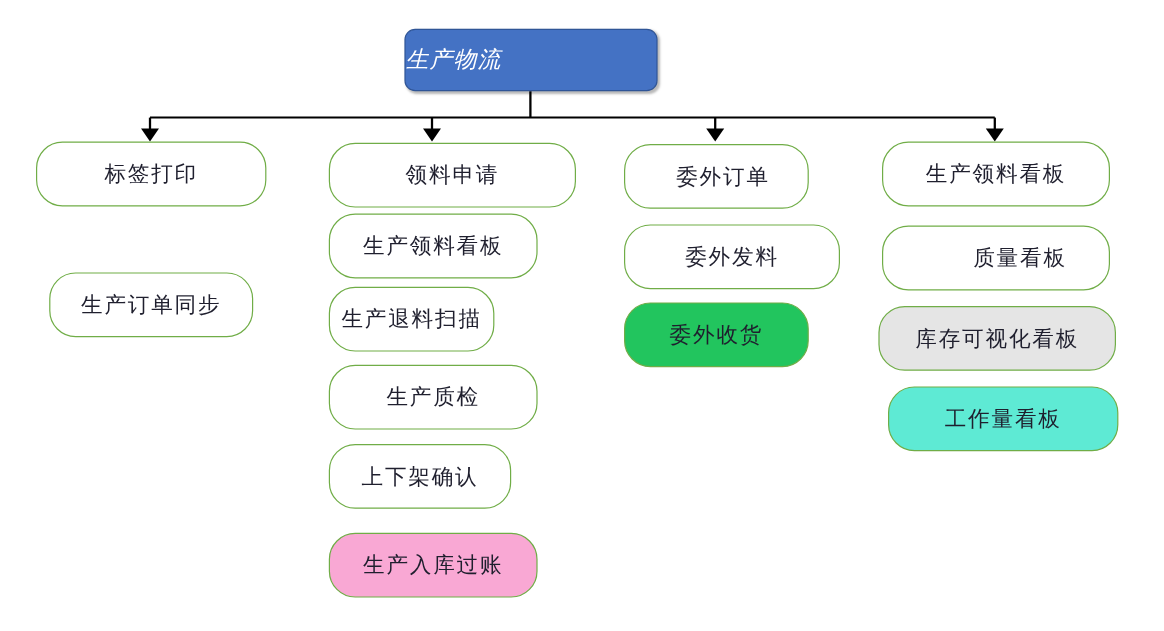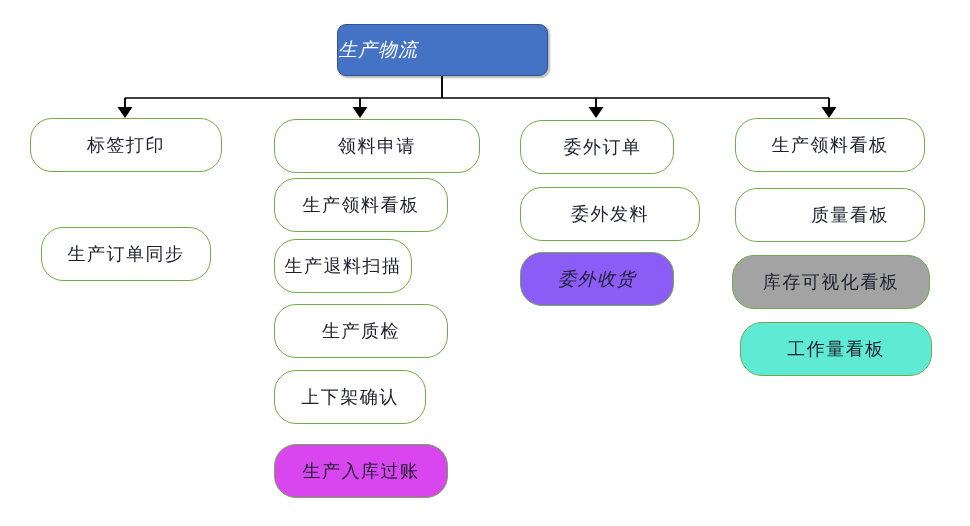--- a/index.html
+++ b/index.html
@@ -99,39 +99,39 @@
       </div>
       <div class="leaf-box" style="left: 274px; top: 239px; width: 138px; height: 54px; background: rgb(255, 255, 255); border-color: rgb(112, 173, 71); color: rgb(31, 31, 46);">
         <span>生产退料扫描</span>
       </div>
       <div class="leaf-box" style="left: 274px; top: 304px; width: 174px; height: 54px; background: rgb(255, 255, 255); border-color: rgb(112, 173, 71); color: rgb(31, 31, 46);">
         <span>生产质检</span>
       </div>
       <div class="leaf-box" style="left: 274px; top: 370px; width: 152px; height: 54px; background: rgb(255, 255, 255); border-color: rgb(112, 173, 71); color: rgb(31, 31, 46); text-align: center;">
         <span>上下架确认</span>
       </div>
-      <div class="leaf-box" style="left: 274px; top: 444px; width: 174px; height: 54px; background: #d946ef; border-color: rgb(112, 173, 71); color: rgb(31, 31, 46);">
+      <div class="leaf-box" style="left: 274px; top: 444px; width: 174px; height: 54px; background: #f9a8d4; border-color: rgb(112, 173, 71); color: rgb(31, 31, 46);">
         <span>生产入库过账</span>
       </div>
       <div class="leaf-box" style="left: 520px; top: 120px; width: 154px; height: 54px; background: rgb(255, 255, 255); border-color: rgb(112, 173, 71); color: rgb(31, 31, 46); padding-left: 11px;">
         <span>委外订单</span>
       </div>
       <div class="leaf-box" style="left: 520px; top: 187px; width: 180px; height: 54px; background: rgb(255, 255, 255); border-color: rgb(112, 173, 71); color: rgb(31, 31, 46);">
         <span>委外发料</span>
       </div>
-      <div class="leaf-box" style="left: 520px; top: 252px; width: 154px; height: 54px; background: #8b5cf6; border-color: rgb(112, 173, 71); color: rgb(31, 31, 46); font-style: italic;">
+      <div class="leaf-box" style="left: 520px; top: 252px; width: 154px; height: 54px; background: #22c55e; border-color: rgb(112, 173, 71); color: rgb(31, 31, 46);">
         <span>委外收货</span>
       </div>
       <div class="leaf-box" style="left: 735px; top: 118px; width: 190px; height: 54px; background: rgb(255, 255, 255); border-color: rgb(112, 173, 71); color: rgb(31, 31, 46);">
         <span>生产领料看板</span>
       </div>
       <div class="leaf-box" style="left: 735px; top: 188px; width: 190px; height: 54px; background: rgb(255, 255, 255); border-color: rgb(112, 173, 71); color: rgb(31, 31, 46); padding-left: 40px;">
         <span>质量看板</span>
       </div>
-      <div class="leaf-box" style="left: 732px; top: 255px; width: 198px; height: 54px; background: #a3a3a3; border-color: rgb(112, 173, 71); color: rgb(31, 31, 46);">
+      <div class="leaf-box" style="left: 732px; top: 255px; width: 198px; height: 54px; background: #e5e5e5; border-color: rgb(112, 173, 71); color: rgb(31, 31, 46);">
         <span>库存可视化看板</span>
       </div>
       <div class="leaf-box" style="left: 740px; top: 322px; width: 192px; height: 54px; background: #5eead4; border-color: rgb(112, 173, 71); color: rgb(31, 31, 46);">
         <span>工作量看板</span>
       </div>
     </div>
 
 </div>
 
 </body></html>

